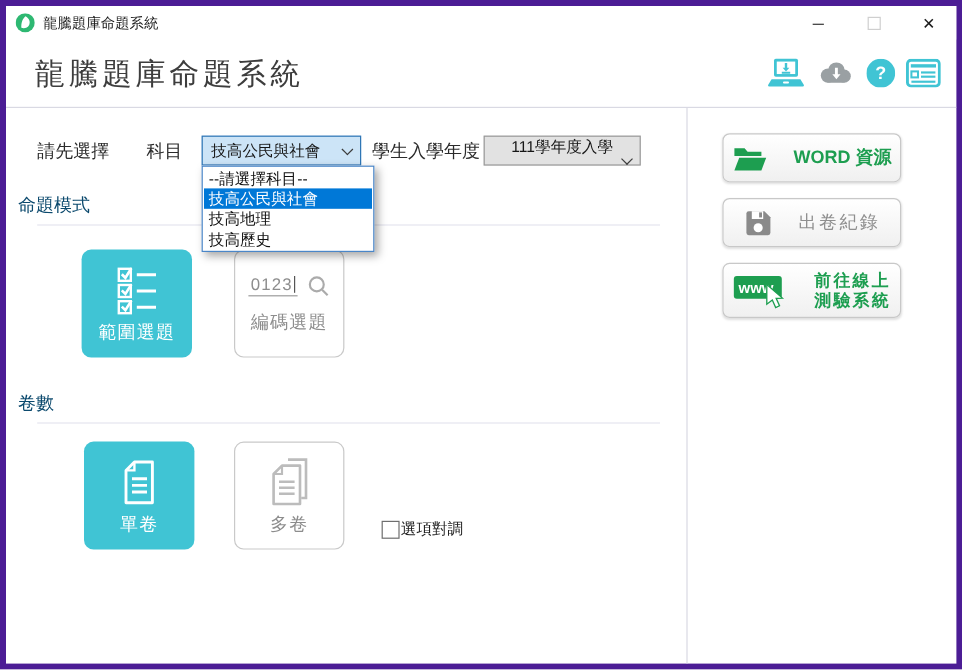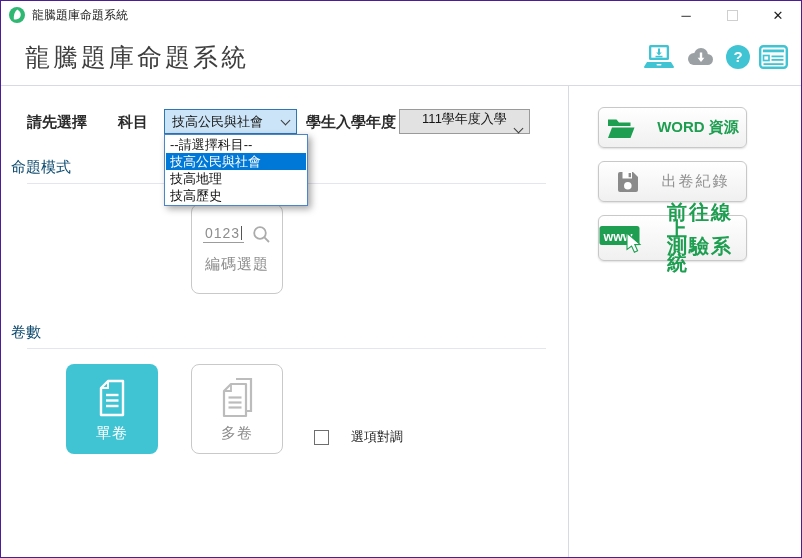--- a/index.html
+++ b/index.html
@@ -1,39 +1,39 @@
 <!DOCTYPE html>
 <html><head>
 <meta charset="utf-8">
 <style>
   html,body { margin:0; padding:0; background:#f0f0f0; font-family:"Liberation Sans",sans-serif; }
   .window {
     width:802px; height:558px; box-sizing:border-box;
-    border:1px solid #4c1d95; background:#fff;
+    border:5px solid #4c1d95; background:#fff;
     position:relative; overflow:hidden;
   }
   
   .titlebar { height:28px; display:flex; align-items:center; background:#fff; }
   .app-icon { margin-left:8px; width:16px; height:16px; display:inline-flex; }
   .titlebar-title { margin-left:7px; font-size:12px; color:#1b1b1b; }
   .win-controls { margin-left:auto; display:flex; height:100%; }
   .win-btn { width:46px; display:flex; align-items:center; justify-content:center; font-size:13px; color:#1b1b1b; cursor:default; }
   .glyph-max { width:9px; height:9px; border:1px solid #cfcfcf; display:inline-block; }
   
   .header { height:56px; display:flex; align-items:center; padding:0 13px 0 24px; }
   .header h1 { margin:0; font-size:25px; font-weight:400; color:#3d3d3d; letter-spacing:3px; }
   .header-icons { margin-left:auto; display:flex; align-items:center; gap:9px; }
   .header-divider { height:1px; background:#d9d9e3; }
   
   .content { display:flex; height:471px; }
   .main { width:567px; position:relative; }
   .vdivider { width:1px; background:#d9d9e3; }
   .sidebar { flex:1; box-sizing:border-box; padding:21px 0 0 29px; }
   
-  .lbl { position:absolute; font-size:15px; color:#2b2b2b; white-space:nowrap;font-weight:bold; }
+  .lbl { position:absolute; font-size:15px; color:#2b2b2b; white-space:nowrap; }
   .select { position:absolute; height:25px; box-sizing:border-box; font-size:13px; color:#161616;
             display:flex; align-items:center; padding:0 7px; cursor:default; }
   .select-subject { left:163px; top:23px; width:133px; background:#cce4f7; border:1px solid #2f76b5; }
   .select-year    { left:398px; top:23px; width:131px; background:#e2e2e2; border:1px solid #9a9a9a;flex-direction:column; }
   .chevron { margin-left:auto; width:6px; height:6px; border-right:1.4px solid #3c3c3c; border-bottom:1.4px solid #3c3c3c; transform:rotate(45deg); margin-top:-3px; }
   .dropdown { position:absolute; left:163px; top:48px; width:140px; z-index:30; background:#fff;
               border:1px solid #4a86c8; box-shadow:3px 3px 7px rgba(0,0,0,0.35); padding:1px; }
   .opt { height:17px; line-height:17px; font-size:13px; padding-left:4px; color:#111; white-space:nowrap; cursor:default; }
   .opt.selected { background:#0078d7; color:#fff; }
   
@@ -46,33 +46,33 @@
   .tile.plain  { background:#fff; border:1px solid #c9c9c9; color:#8d8d8d; }
   .tile .tlabel { font-size:15px; margin-top:3px; letter-spacing:1px; }
   .code-input { display:flex; align-items:center; margin-bottom:8px; }
   .code-field { display:flex; align-items:center; border-bottom:1px solid #9c9c9c; padding:0 2px 1px 2px; }
   .code-value { font-size:14px; color:#8d8d8d; letter-spacing:1px; }
   .caret { width:1px; height:14px; background:#555; margin-left:1px; }
   .mag { margin-left:8px; display:inline-flex; }
   
   .checkbox-row { position:absolute; left:313px; top:342px; display:flex; align-items:center; }
   .checkbox { width:15px; height:15px; box-sizing:border-box; border:1px solid #6e6e6e; background:#fff; cursor:pointer; }
-  .checkbox-label { font-size:13px; color:#1f1f1f; margin-left:22px; }
+  .checkbox-label { font-size:13px; color:#1f1f1f; margin-left:1px; }
   
   .submit { position:absolute; left:205px; top:410px; width:158px; height:43px; background:#16a053;
             border-radius:6px; color:#fff; font-size:20px; letter-spacing:5px;
             display:flex; align-items:center; justify-content:center; cursor:pointer; }
   
   .side-btn { width:149px; box-sizing:border-box; border:1px solid #c8c8c8; border-radius:6px;
               background:linear-gradient(#ffffff,#f0f0f0); box-shadow:0 1px 2px rgba(0,0,0,0.13);
               display:flex; align-items:center; justify-content:center; gap:22px; margin-bottom:13px; cursor:pointer; }
   .h41 { height:41px; } .h46 { height:46px; }
   .word-label   { color:#1d9e50; font-weight:bold; font-size:15px; }
   .record-label { color:#8f8f8f; font-size:15px; letter-spacing:2px; }
-  .online-label { color:#1d9e50; font-weight:bold; font-size:20px; line-height:17px; letter-spacing:2px; text-align:left; }
+  .online-label { color:#1d9e50; font-weight:bold; font-size:14px; line-height:17px; letter-spacing:2px; text-align:left; }
 </style>
 </head>
 <body>
 
 <div class="window">
 
   <div class="titlebar">
     <span class="app-icon">
       <svg width="16" height="16" viewBox="0 0 16 16">
         <circle cx="8" cy="8" r="8" fill="#2eb872"></circle>
@@ -157,20 +157,38 @@
       <div class="dropdown">
         <div class="opt">--請選擇科目--</div>
         <div class="opt selected">技高公民與社會</div>
         <div class="opt">技高地理</div>
         <div class="opt">技高歷史</div>
       </div>
 
       <span class="section-heading" style="top:72px;">命題模式</span>
       <div class="hline" style="top:97px;"></div>
 
+      <div class="tile active" style="left:63px; top:118px;">
+        <span style="display:inline-flex">
+          <svg width="46" height="46" viewBox="0 0 46 46">
+            <g stroke="#fff" fill="none">
+              <rect x="8" y="5" width="10" height="10" stroke-width="2"></rect>
+              <polyline points="10.5,9.5 13.5,12.5 18.5,4.5" stroke-width="2.2"></polyline>
+              <line x1="23" y1="10" x2="39" y2="10" stroke-width="2.6"></line>
+              <rect x="8" y="18.5" width="10" height="10" stroke-width="2"></rect>
+              <polyline points="10.5,23 13.5,26 18.5,18" stroke-width="2.2"></polyline>
+              <line x1="23" y1="23.5" x2="39" y2="23.5" stroke-width="2.6"></line>
+              <rect x="8" y="32" width="10" height="10" stroke-width="2"></rect>
+              <polyline points="10.5,36.5 13.5,39.5 18.5,31.5" stroke-width="2.2"></polyline>
+              <line x1="23" y1="37" x2="39" y2="37" stroke-width="2.6"></line>
+            </g>
+          </svg>
+        </span>
+        <span class="tlabel">範圍選題</span>
+      </div>
 
       <div class="tile plain" style="left:190px; top:118px;">
         <div class="code-input">
           <span class="code-field">
             <span class="code-value">0123</span>
             <span class="caret"></span>
           </span>
           <span class="mag">
             <svg width="19" height="19" viewBox="0 0 19 19">
               <circle cx="8" cy="8" r="5.8" fill="none" stroke="#ababab" stroke-width="1.8"></circle>

